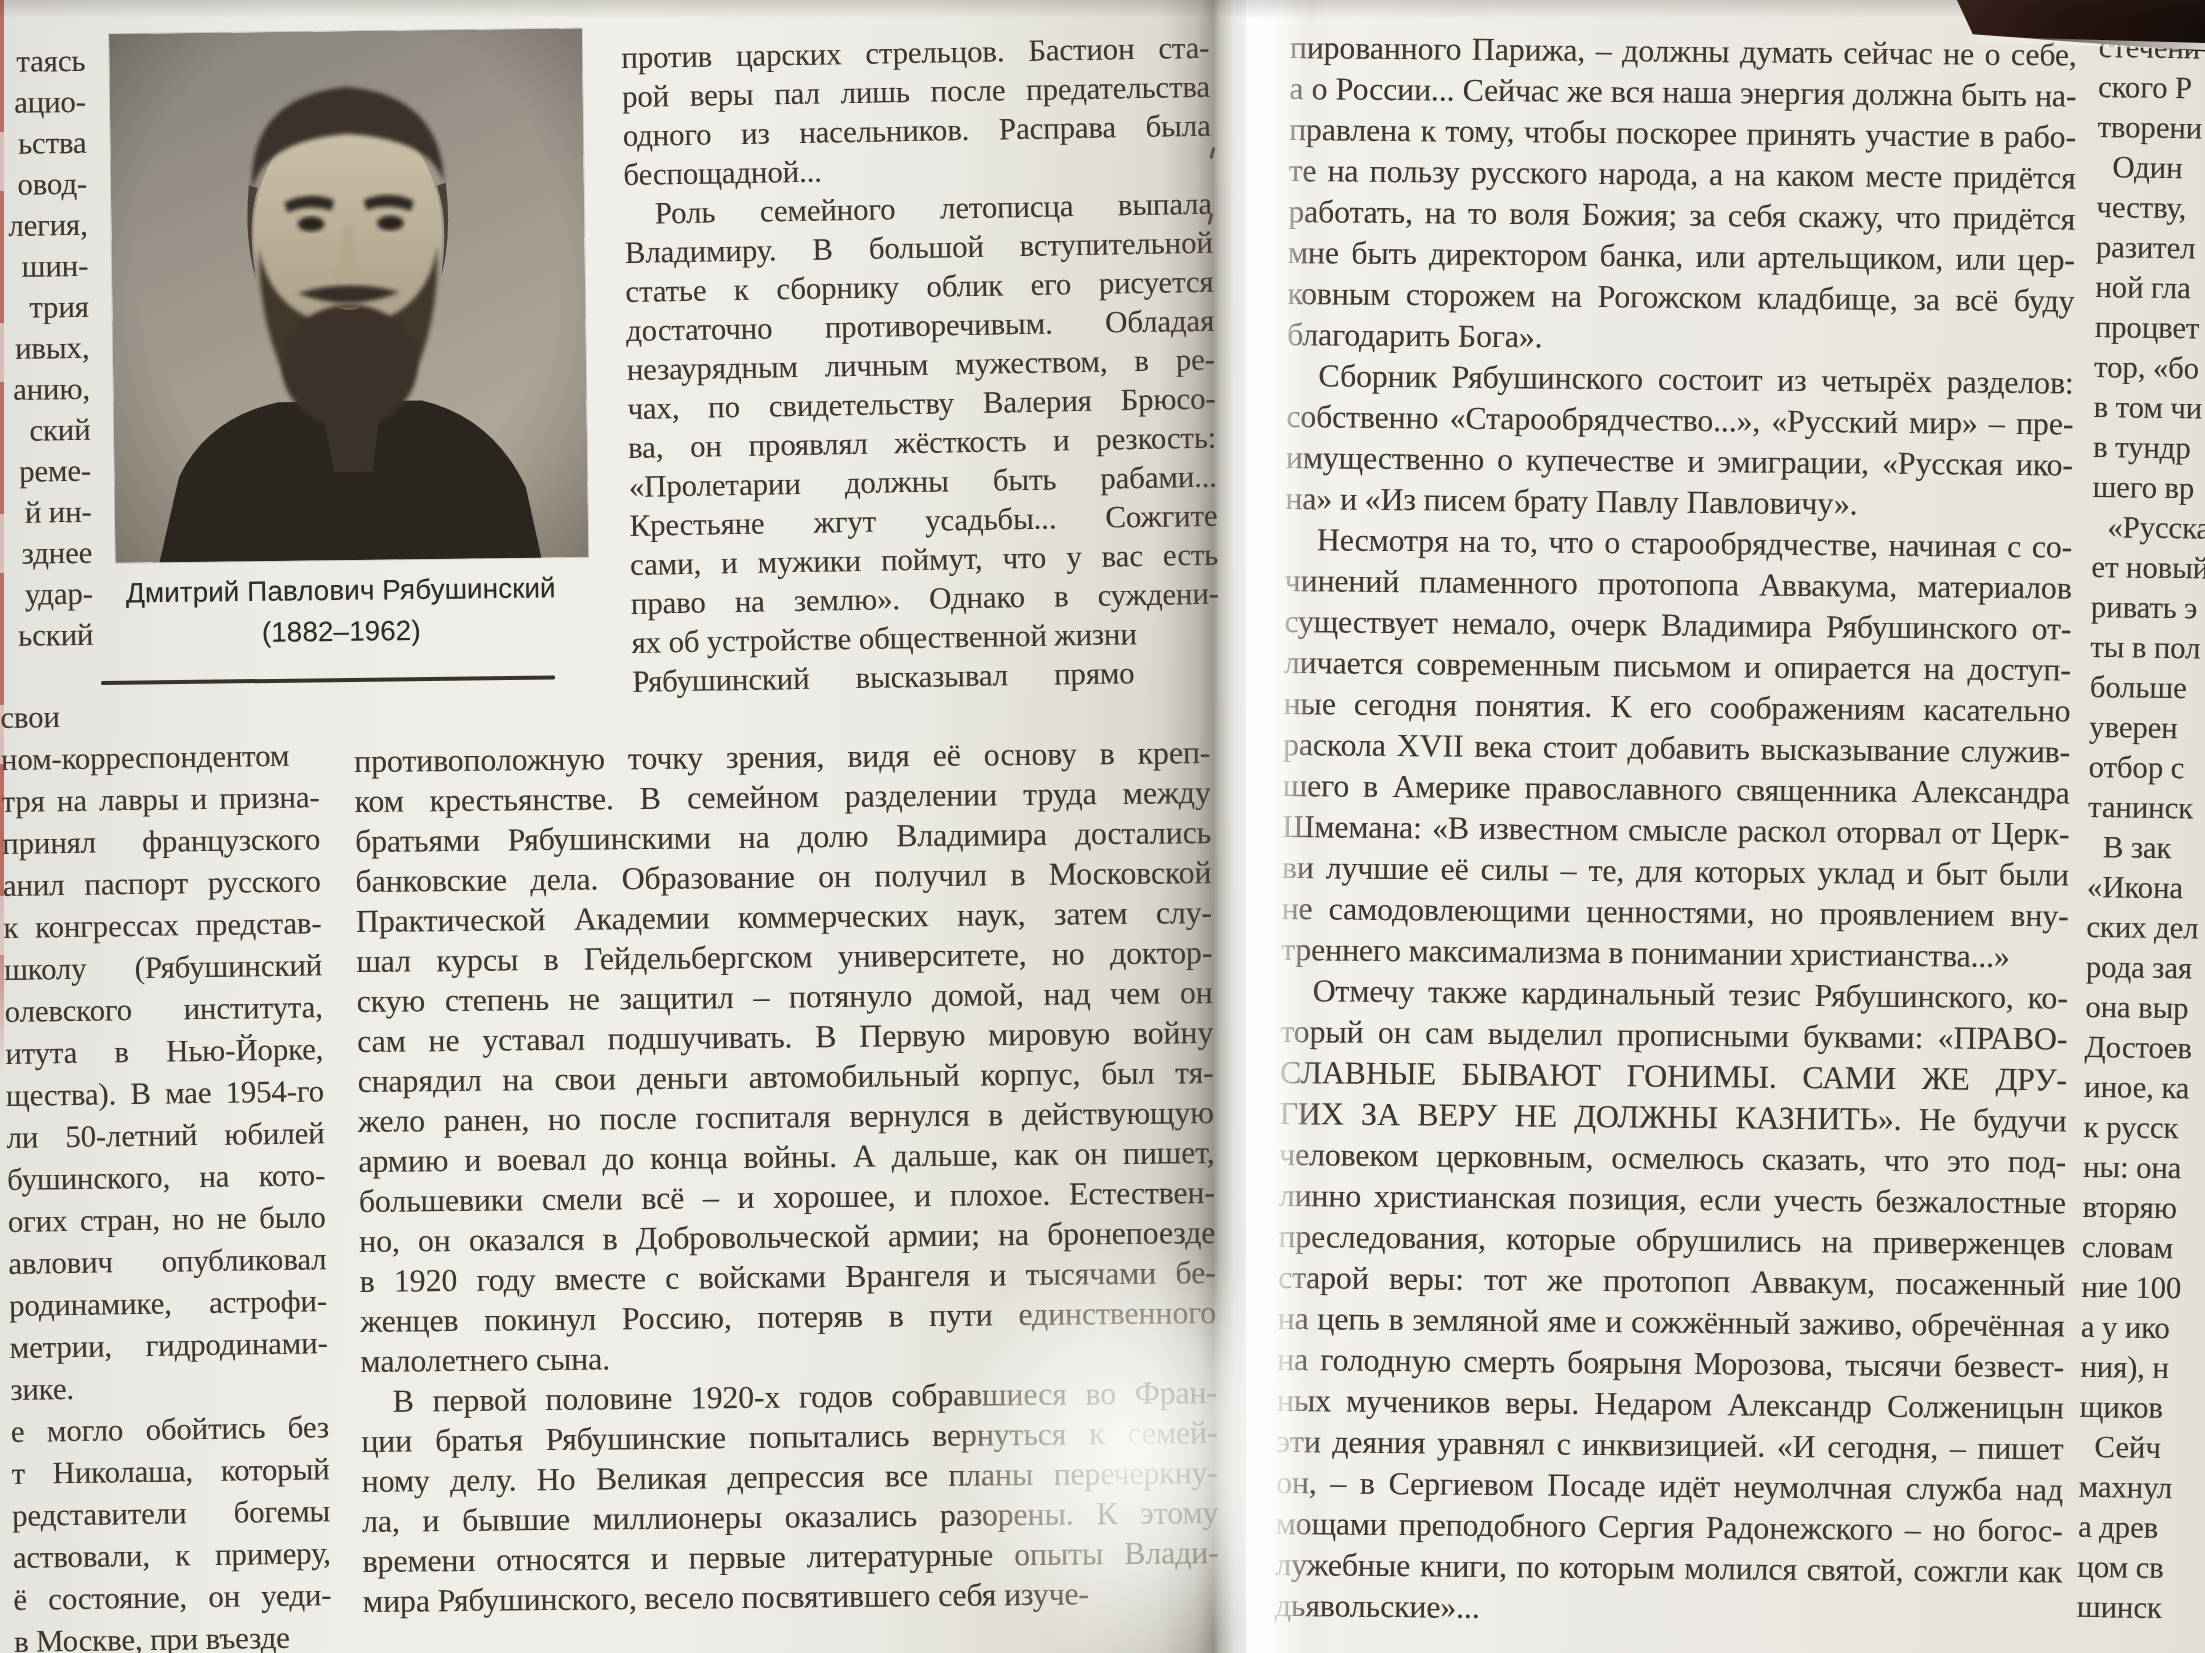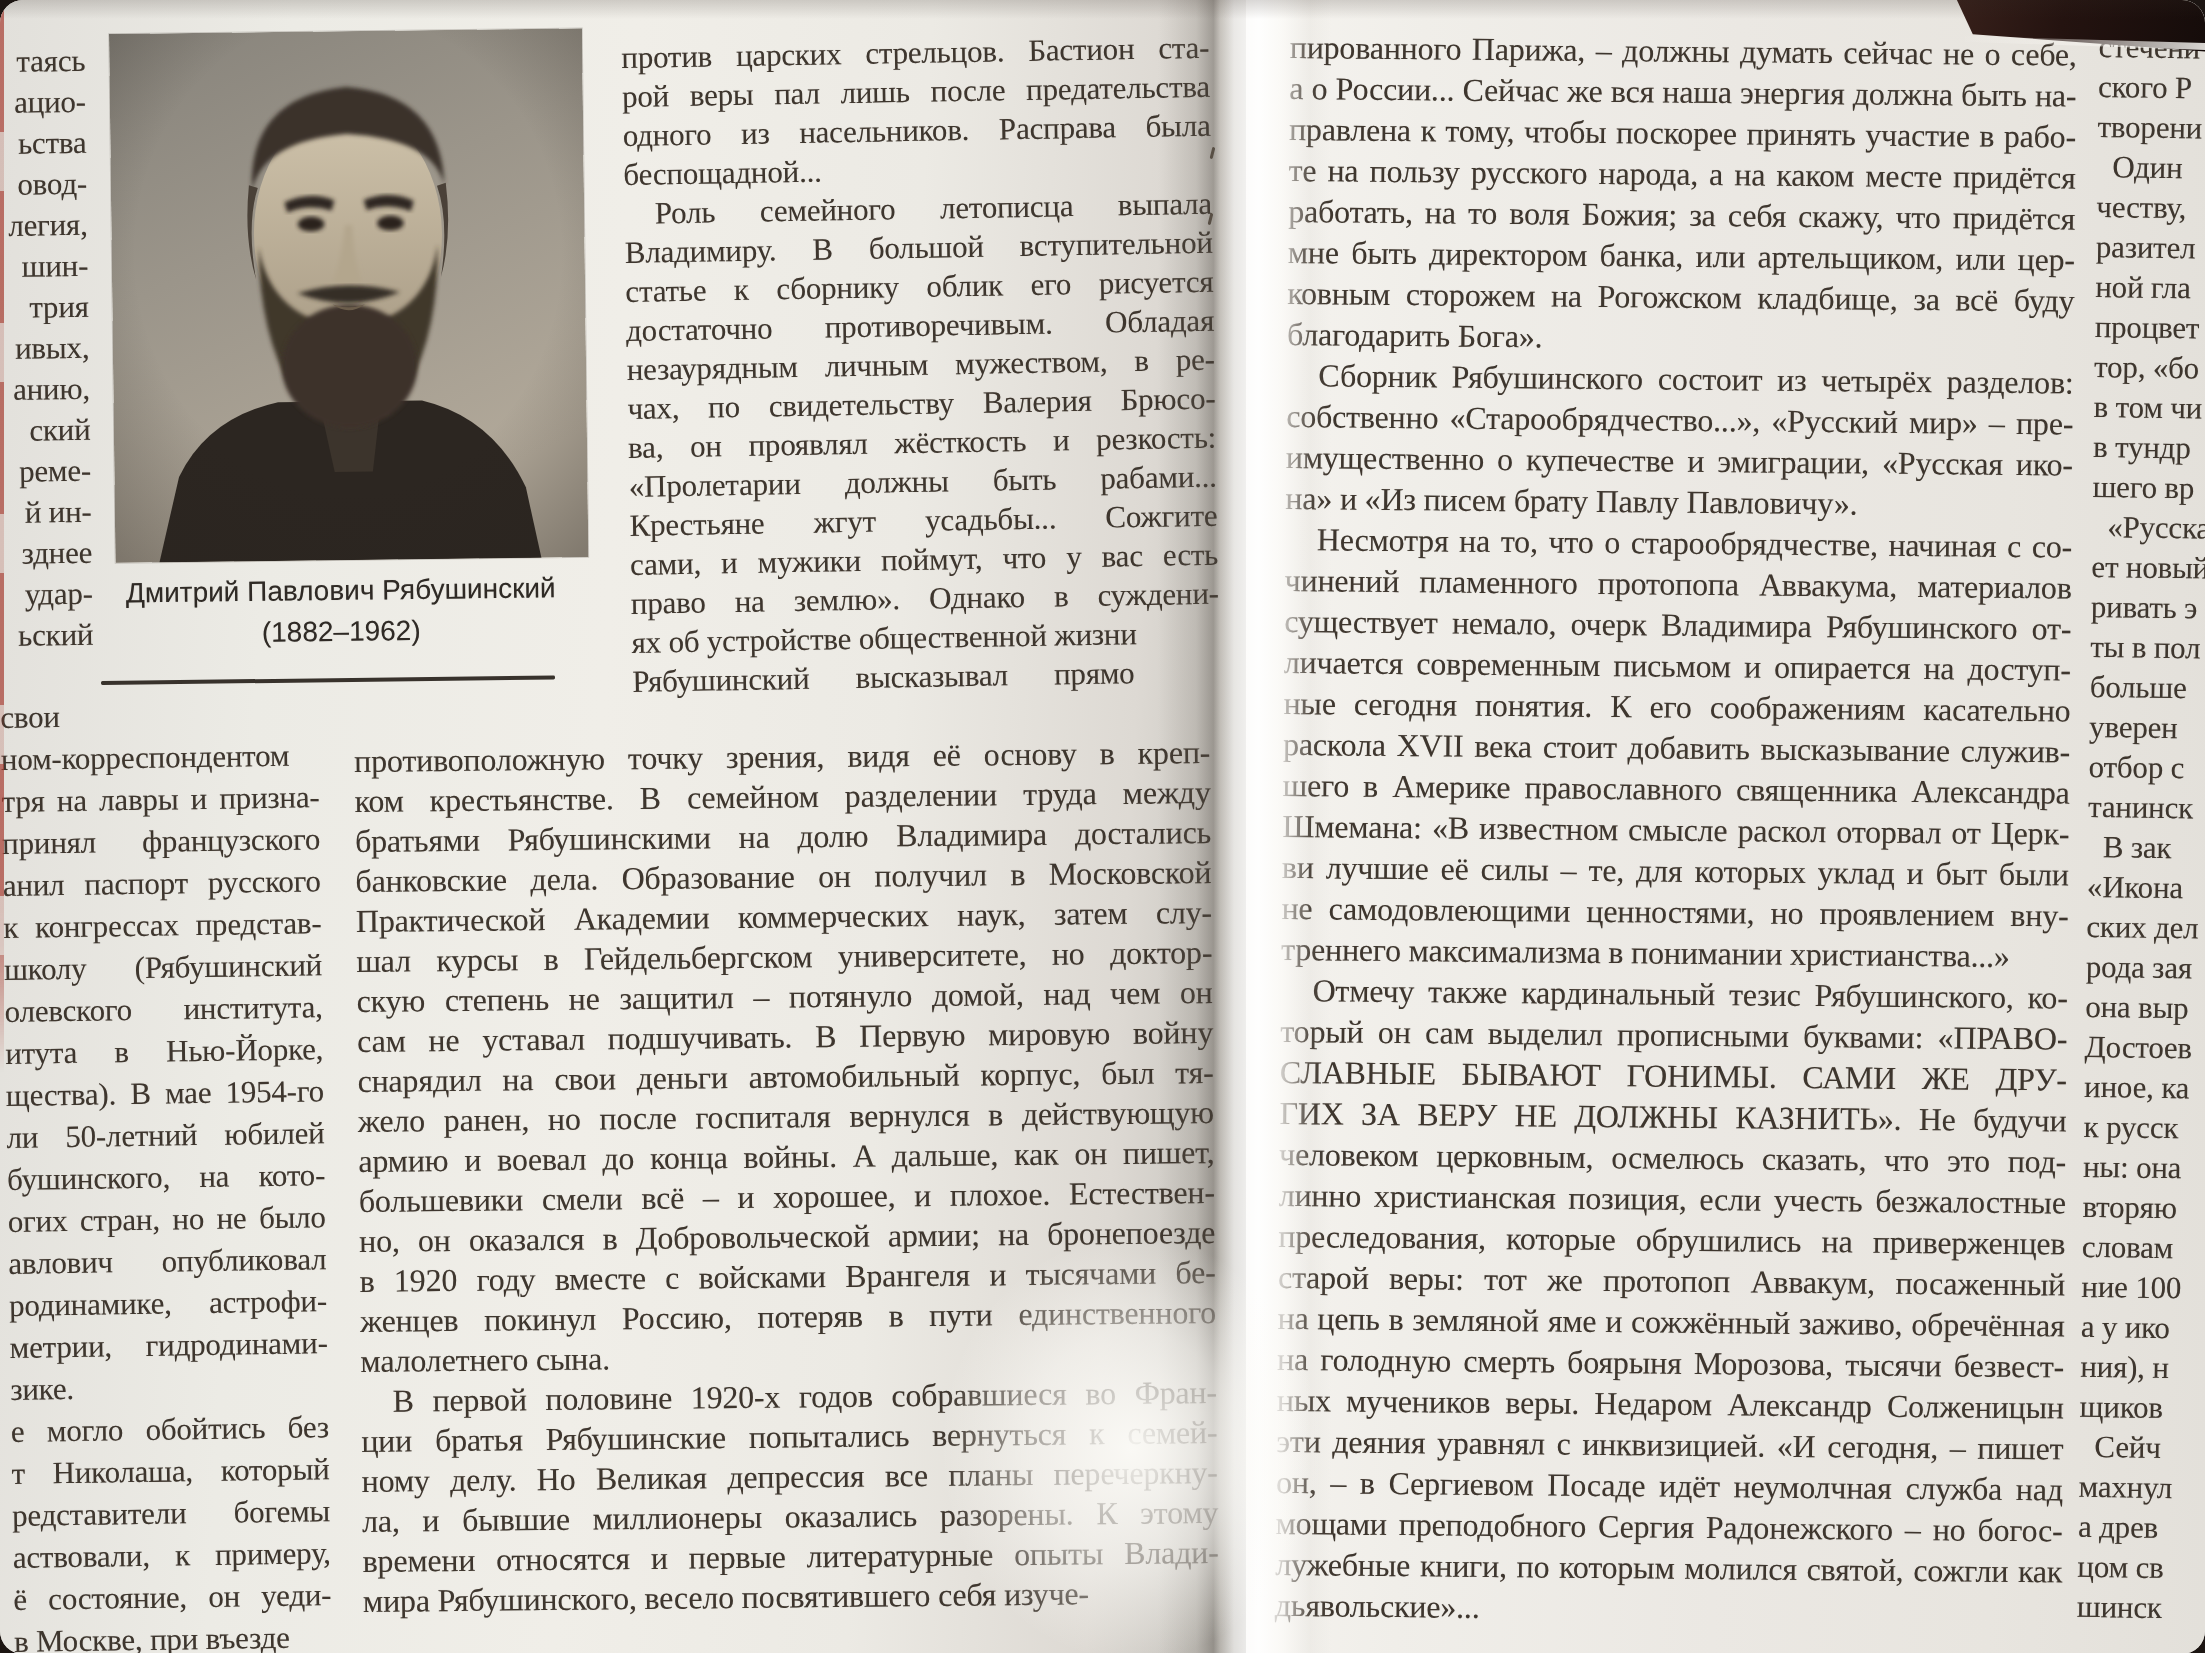--- a/index.html
+++ b/index.html
@@ -1,21 +1,20 @@
 <!DOCTYPE html>
 <html style="font-size:11.8px"><head>
 <meta charset="utf-8">
 <style>
   html,body{margin:0;padding:0;background:#1c1512;}
   .stage{
     position:relative;width:2205px;height:1654px;overflow:hidden;
     background:#d9d6d0;
     font-family:"Liberation Serif","DejaVu Serif",serif;
     color:#3e362e;
-    border-radius:23px;
   }
   
   .left-page{
     position:absolute;left:0;top:0;width:1246px;height:1654px;
     background:linear-gradient(93deg,#e2e0db 0%,#ecebe5 22%,#f0eee8 48%,#eceae4 70%,#ddd9d3 88%,#c6c3bd 97%,#b5b2ac 100%);
   }
   .right-page{
     position:absolute;left:1246px;top:0;width:959px;height:1654px;
     background:linear-gradient(91deg,#f6f4f0 0%,#f0eee9 18%,#ebe8e3 50%,#e8e5df 78%,#e3e0da 100%);
   }

